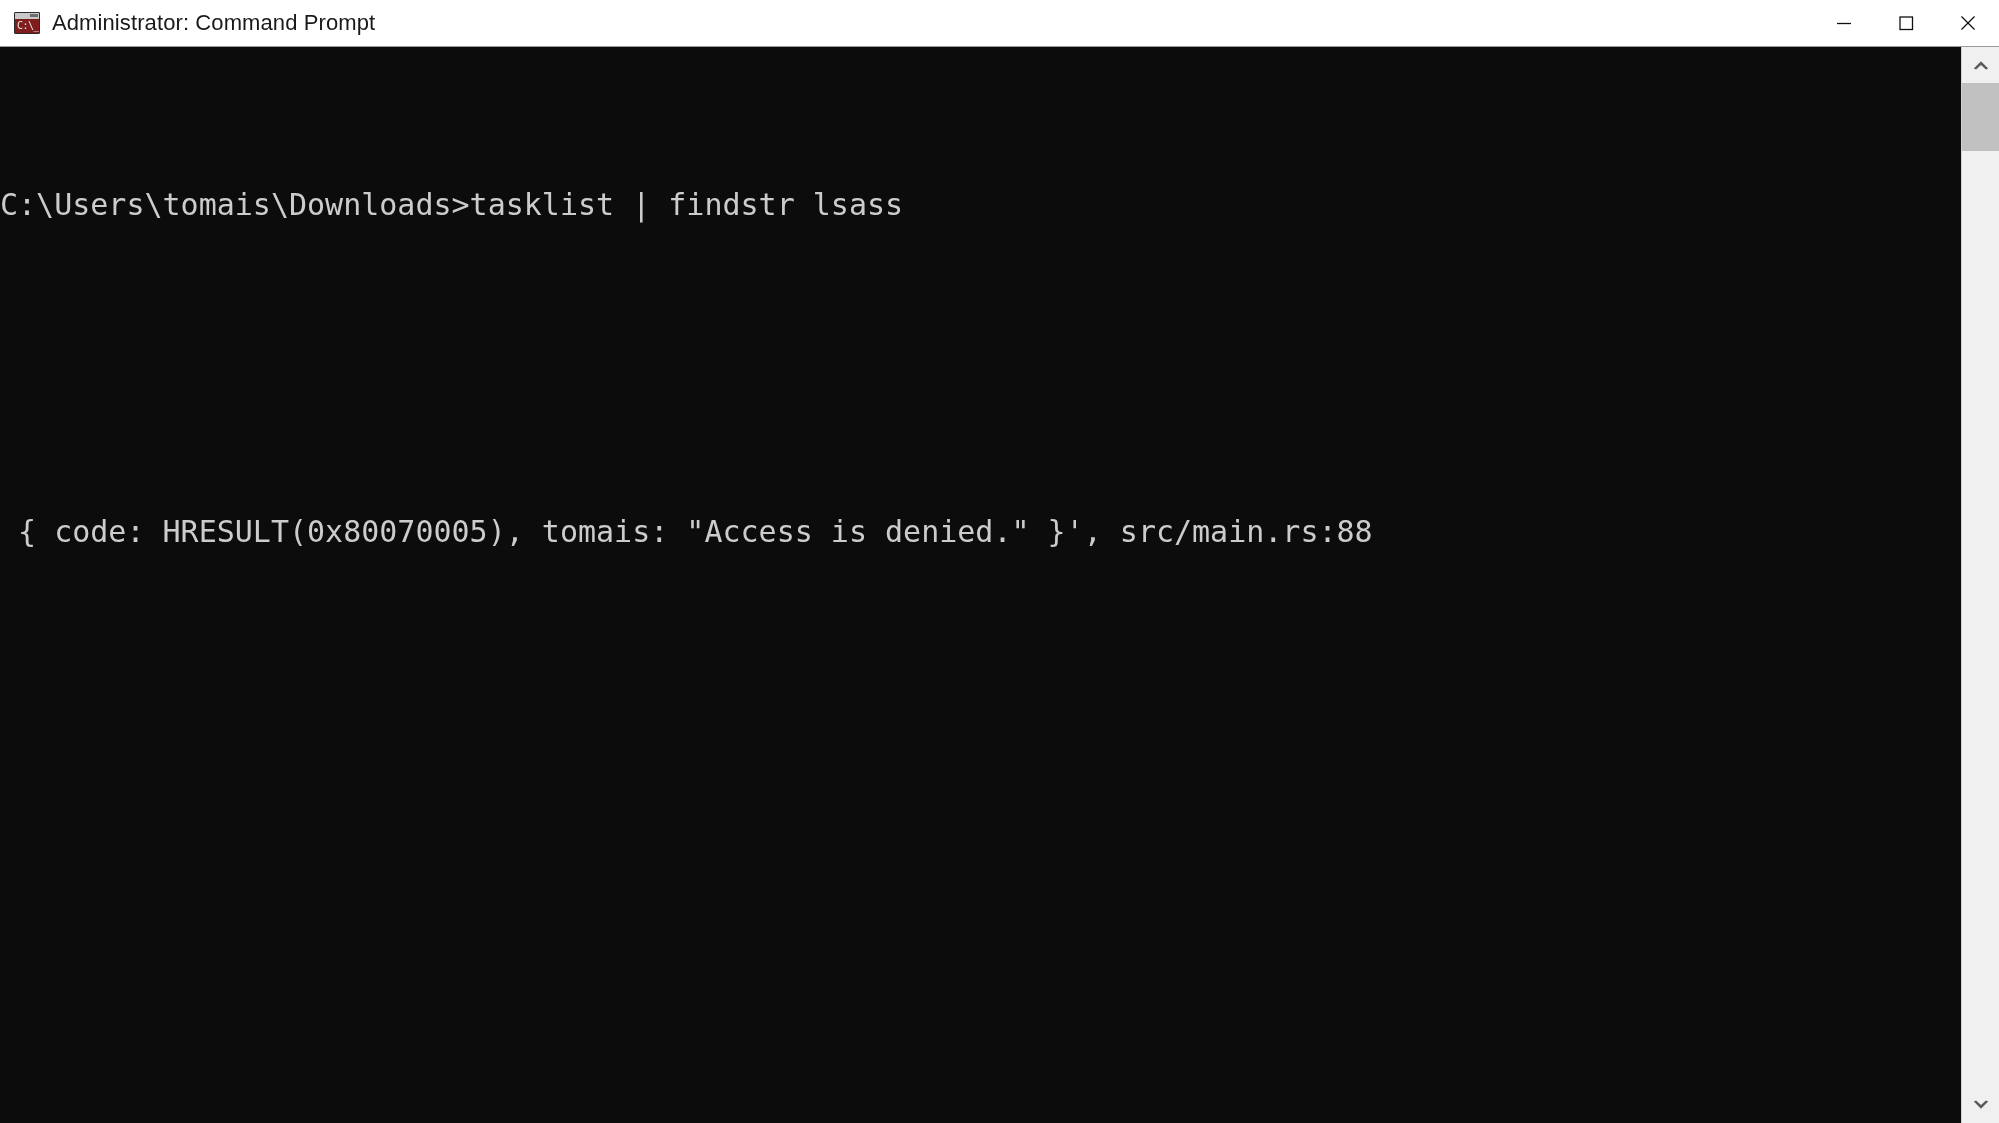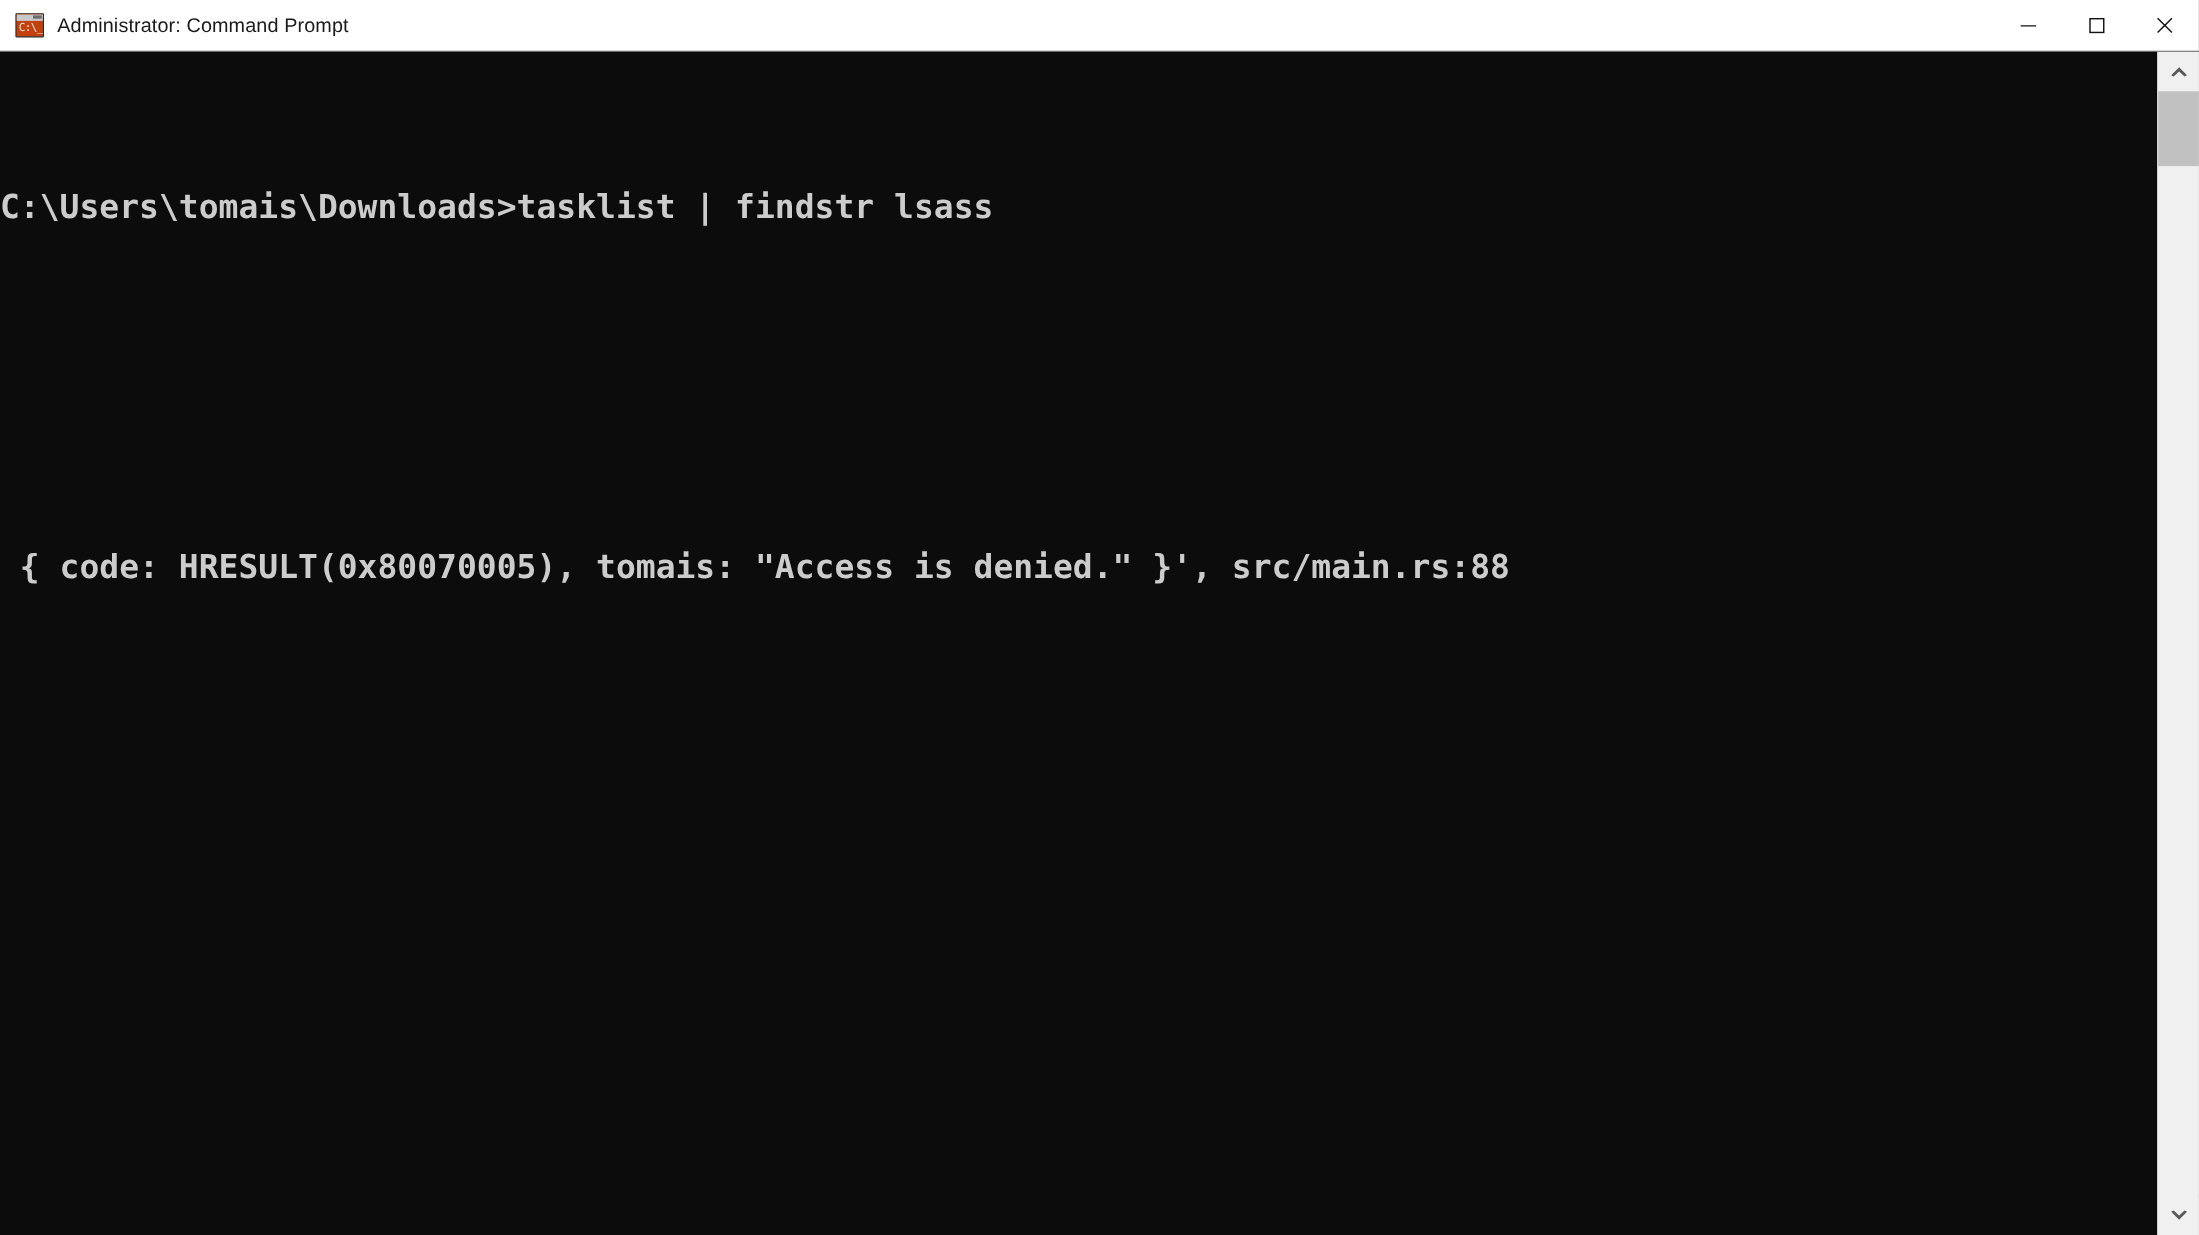--- a/index.html
+++ b/index.html
@@ -43,21 +43,21 @@
     align-items: center;
     padding-left: 14px;
     flex: 1 1 auto;
     min-width: 0;
     height: 100%;
   }
 
   .cmd-icon {
     width: 26px;
     height: 22px;
-    background: #c2410c;
+    background: #7f1d1d;
     border: 1px solid #2b2b2b;
     border-radius: 1px;
     position: relative;
     flex: 0 0 auto;
     margin-right: 12px;
     box-sizing: border-box;
     overflow: hidden;
   }
   .cmd-icon .icon-bar {
     position: absolute;
@@ -80,21 +80,21 @@
     top: 7px;
     color: #e8e8e8;
     font-family: "DejaVu Sans Mono", monospace;
     font-size: 10px;
     line-height: 12px;
     letter-spacing: -0.5px;
     white-space: nowrap;
   }
 
   .title-text {
-    font-size: 18px;
+    font-size: 22px;
     color: #1a1a1a;
     font-family: "Liberation Sans", sans-serif;
     white-space: nowrap;
     letter-spacing: 0.1px;
   }
 
   .window-controls {
     display: flex;
     height: 100%;
     flex: 0 0 auto;
@@ -117,31 +117,30 @@
   .console-area {
     position: relative;
     flex: 1 1 auto;
     display: flex;
     background: #0c0c0c;
     overflow: hidden;
   }
 
   .console-text {
     flex: 1 1 auto;
-    padding: 6px 0 0 0;
+    padding: 22px 0 0 0;
     margin: 0;
     color: #cccccc;
     background: #0c0c0c;
     font-family: "DejaVu Sans Mono", monospace;
     font-size: 30px;
     line-height: 54.5px;
     white-space: pre;
     overflow: hidden;
     letter-spacing: 0px;
-    font-weight: bold;
   }
   .console-line {
     white-space: pre;
     display: block;
     height: 54.5px;
     padding-left: 0px;
   }
 
   
   .scrollbar {

